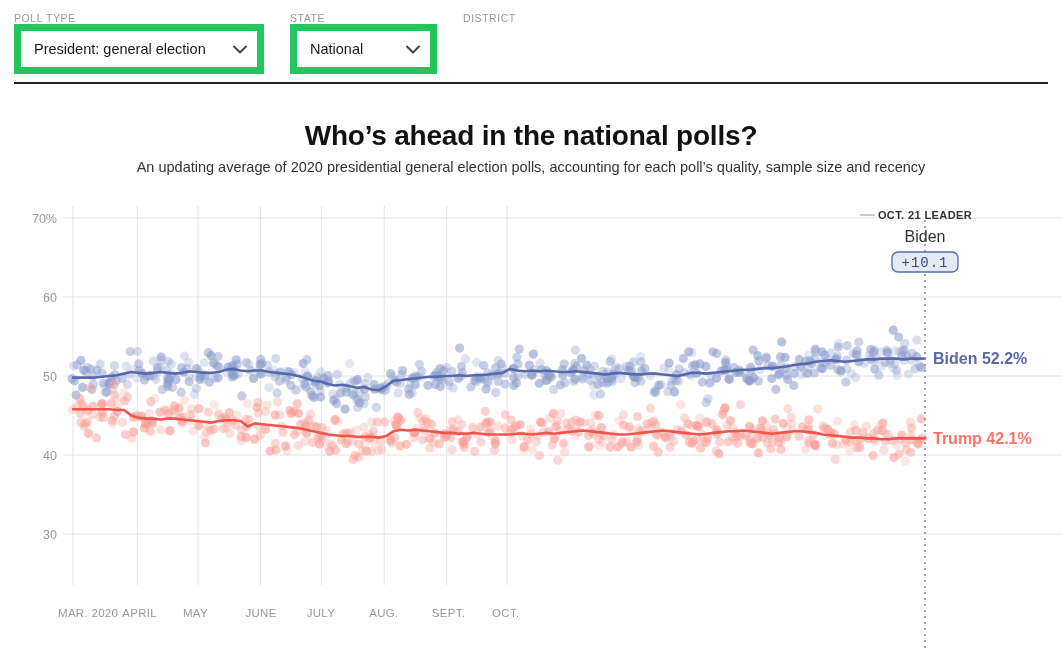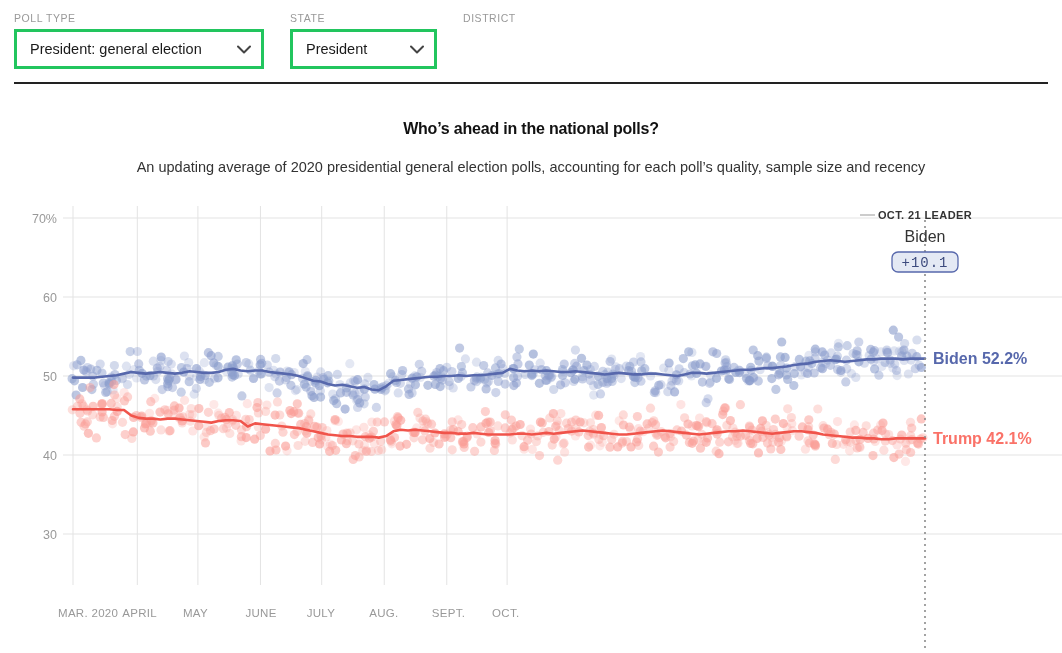--- a/index.html
+++ b/index.html
@@ -26,26 +26,25 @@
   }
   .control-group {
     display: flex;
     flex-direction: column;
   }
   .control-label {
     font-size: 10.5px;
     letter-spacing: 0.55px;
     color: #999999;
     text-transform: uppercase;
-    margin-bottom: 5px;
     font-family: "Liberation Sans", sans-serif;
   }
   .select-box {
-    height: 40px;
-    border: 3px solid #22c55e;
+    height: 50px;
+    border: 7px solid #22c55e;
     background: #ffffff;
     display: flex;
     align-items: center;
     justify-content: space-between;
     padding: 0 10px 0 13px;
     box-sizing: border-box;
     cursor: pointer;
   }
   .select-box.w1 { width: 250px; }
   .select-box.w2 { width: 147px; }
@@ -79,21 +78,21 @@
     border-top: 2px solid #222222;
   }
 
   
   .headline {
     position: absolute;
     top: 120px;
     left: 0;
     width: 1062px;
     text-align: center;
-    font-size: 16px;
+    font-size: 28px;
     font-weight: bold;
     color: #111111;
     letter-spacing: -0.2px;
   }
   .subhead {
     position: absolute;
     top: 159px;
     left: 0;
     width: 1062px;
     text-align: center;
@@ -169,21 +168,21 @@
         <svg viewBox="0 0 14 9" width="14" height="9">
             <path d="M1 1.5 L7 7.5 L13 1.5" fill="none" stroke="#444" stroke-width="2" stroke-linecap="round" stroke-linejoin="round"></path>
           </svg>
       </span>
     </div>
   </div>
 
   <div class="control-group">
     <div class="control-label">STATE</div>
     <div class="select-box w2">
-      <span class="select-value">President</span>
+      <span class="select-value">National</span>
       <span class="chev">
         <svg viewBox="0 0 14 9" width="14" height="9">
             <path d="M1 1.5 L7 7.5 L13 1.5" fill="none" stroke="#444" stroke-width="2" stroke-linecap="round" stroke-linejoin="round"></path>
           </svg>
       </span>
     </div>
   </div>
 
   <div class="control-group">
     <div class="control-label">DISTRICT</div>

